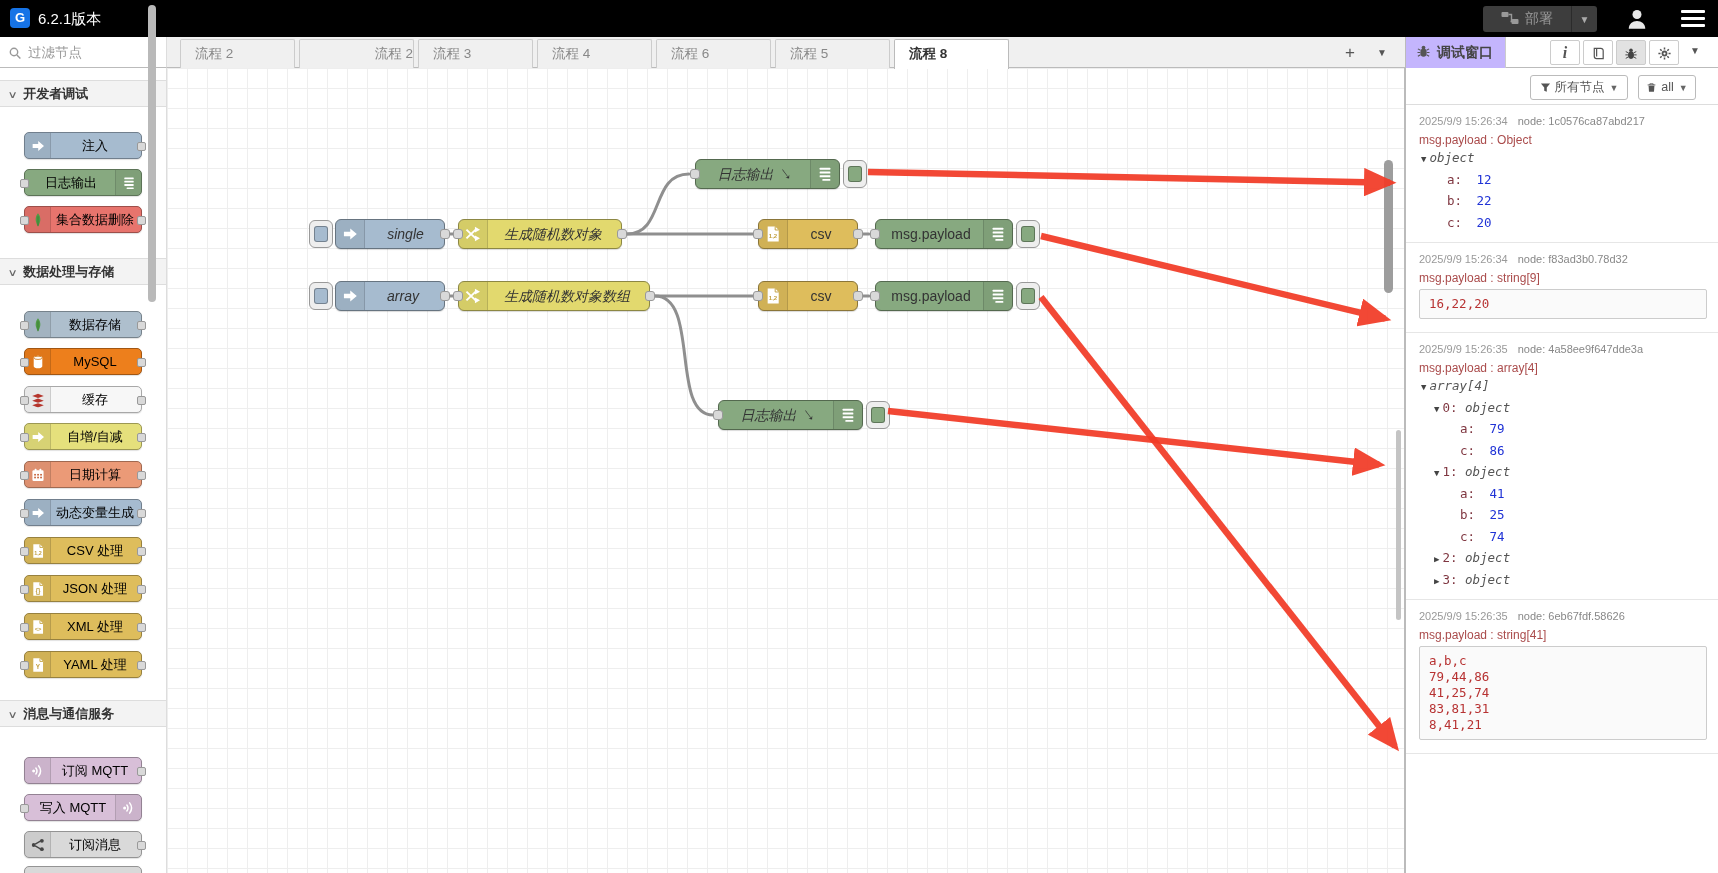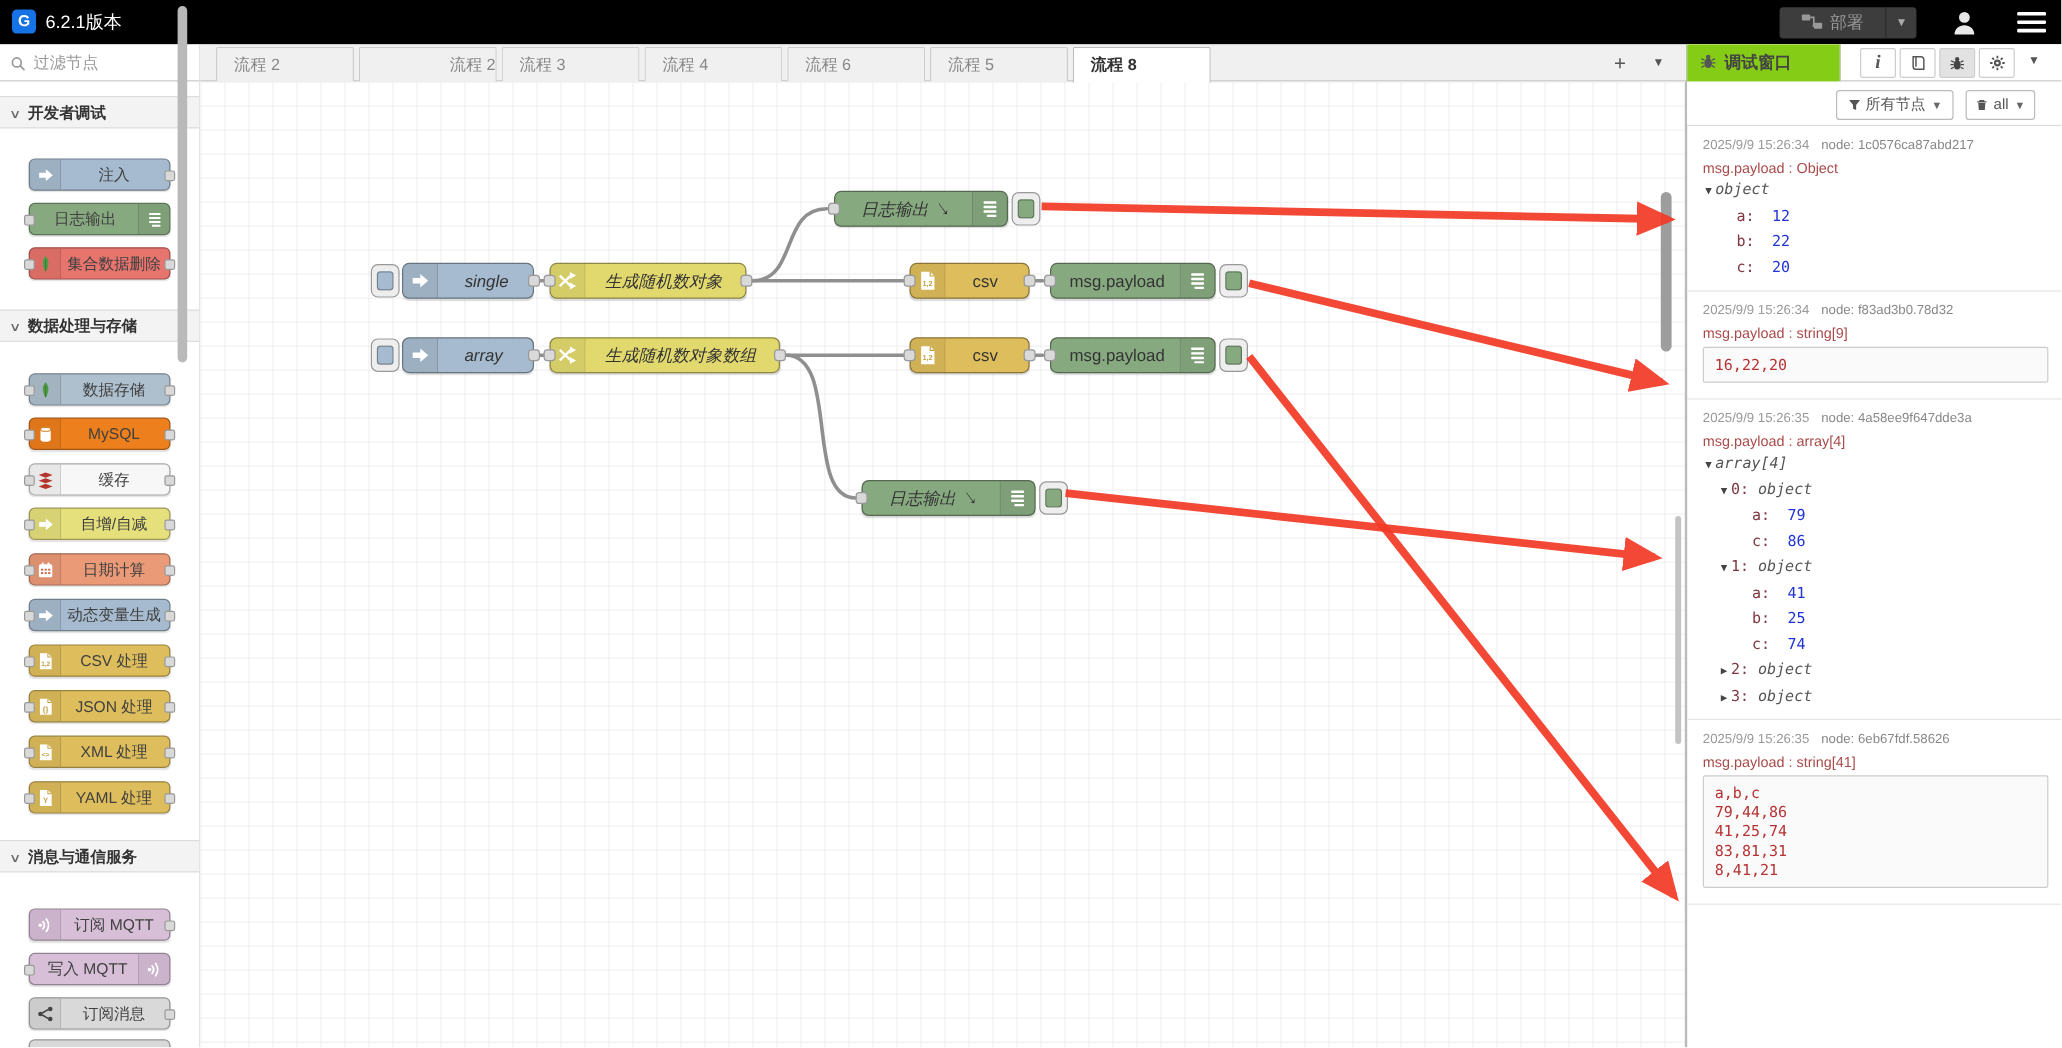--- a/index.html
+++ b/index.html
@@ -30,21 +30,21 @@
         font-size:13.5px;color:#888;line-height:27px;padding-left:14px;border-radius:2px 2px 0 0;}
   .wtab.active{background:#fff;color:#333;font-weight:bold;height:30px;border-color:#bbb;z-index:2;}
   #tab-add{position:absolute;left:1170px;top:4px;width:26px;height:24px;text-align:center;line-height:24px;font-size:17px;color:#555;}
   #tab-dd{position:absolute;left:1204px;top:4px;width:22px;height:24px;text-align:center;line-height:24px;font-size:10px;color:#555;}
 
   
   #palette{position:absolute;left:0;top:68px;width:167px;height:805px;background:#fff;border-right:1px solid #ddd;overflow:hidden;}
   .pcat{position:absolute;left:0;width:166px;height:27px;background:#f3f3f3;border-top:1px solid #ddd;border-bottom:1px solid #ddd;
         font-size:13px;font-weight:bold;color:#333;line-height:25px;padding-left:9px;}
   .pcat .chev{display:inline-block;color:#666;font-weight:normal;font-size:10px;margin-right:7px;transform:scaleX(1.4);}
-  .pnode{position:absolute;left:24px;width:118px;height:27px;border-radius:5px;font-size:13px;color:#404040;
+  .pnode{position:absolute;left:24px;width:118px;height:27px;border-radius:5px;font-size:13px;color:#000000;
          box-shadow:0 1px 1px rgba(0,0,0,.12);}
   .pnode .lbl{position:absolute;top:0;bottom:0;line-height:26px;text-align:center;left:0;right:0;}
   .pnode .iblk{position:absolute;top:0;bottom:0;width:26px;background:rgba(0,0,0,.06);}
   .pnode .iblk.l{left:0;border-right:1px solid rgba(0,0,0,.12);border-radius:4px 0 0 4px;}
   .pnode .iblk.r{right:0;border-left:1px solid rgba(0,0,0,.12);border-radius:0 4px 4px 0;}
   .pnode .iblk svg{position:absolute;left:50%;top:50%;width:15px;height:15px;transform:translate(-50%,-50%);}
   .pport{position:absolute;width:9px;height:9px;background:#d9d9d9;border:1px solid #999;border-radius:2px;top:9px;}
   .pport.in{left:-5px;} .pport.out{right:-5px;}
   #palette-scroll{position:absolute;left:148px;top:5px;width:8px;height:297px;background:#b9b9b9;border-radius:4px;}
 
@@ -64,21 +64,21 @@
   .cport.in{left:-6px;} .cport.out{right:-6px;}
   .cbtn{position:absolute;width:24px;height:28px;top:0px;background:#eee;border:1px solid #999;border-radius:6px;}
   .cbtn.left{left:-27px;} .cbtn.right{right:-28px;}
   .cbtn .sq{position:absolute;left:4px;right:4px;top:5px;bottom:5px;border-radius:3px;border:1px solid rgba(0,0,0,.3);}
   #wires,#arrows{position:absolute;left:0;top:0;pointer-events:none;}
   #arrows{z-index:40;}
 
   
   #debug{position:absolute;left:1405px;top:37px;width:313px;height:836px;background:#fff;border-left:1px solid #bbb;}
   #debug-head{position:absolute;left:0;top:0;width:313px;height:31px;background:#fff;border-bottom:1px solid #bbb;}
-  #debug-tab{position:absolute;left:0;top:0;width:128px;height:31px;background:#84cc16;border-right:1px solid #ccc;
+  #debug-tab{position:absolute;left:0;top:0;width:100px;height:31px;background:#c4b5fd;border-right:1px solid #ccc;
              font-size:14px;font-weight:bold;color:#444;line-height:30px;padding-left:10px;}
   #debug-tab svg{vertical-align:-2px;margin-right:6px;}
   .hbtn{position:absolute;top:3px;width:30px;height:25px;border:1px solid #ccc;border-radius:2px;background:#fff;
         text-align:center;line-height:23px;color:#555;}
   .hbtn.pressed{background:#e2e2e2;}
   .hbtn svg{vertical-align:middle;}
   #dbg-dd{position:absolute;left:284px;top:8px;font-size:10px;color:#555;}
   #filter-row{position:absolute;left:0;top:31px;width:313px;height:37px;background:#fff;border-bottom:1px solid #ddd;}
   .fbtn{position:absolute;top:7px;height:25px;border:1px solid #bbb;border-radius:3px;background:#fff;
         font-size:12.5px;color:#555;line-height:23px;text-align:center;}

